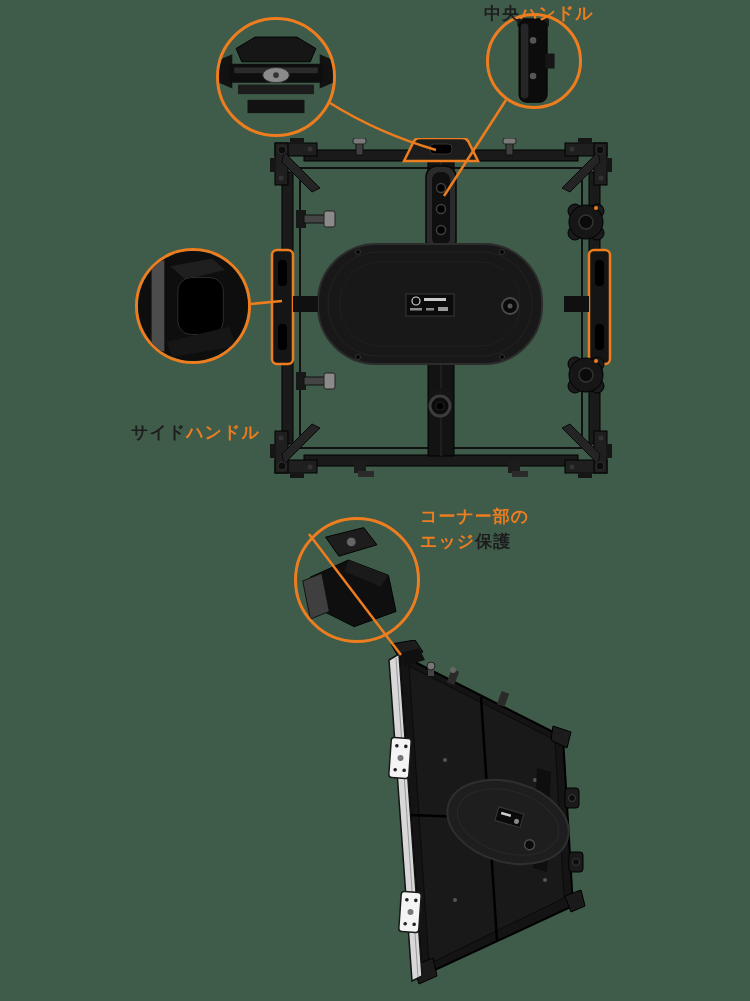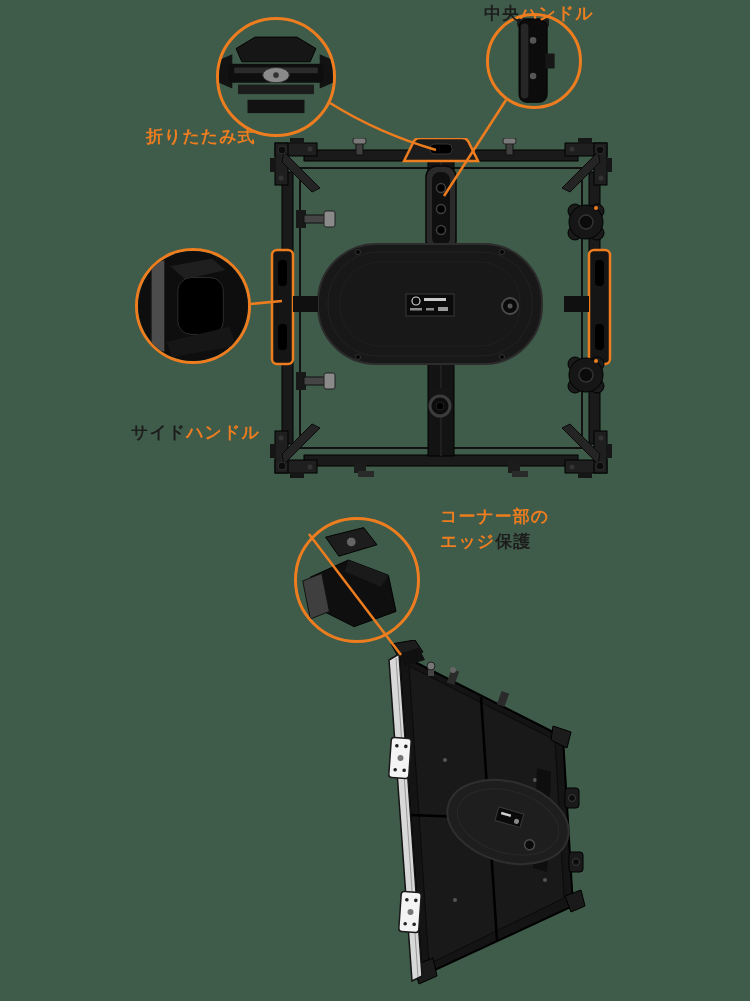--- a/index.html
+++ b/index.html
@@ -265,30 +265,27 @@
     <line x1="506" y1="100" x2="444" y2="196" stroke="#ed7d1f" stroke-width="2.5"></line>
     <line x1="250" y1="304" x2="282" y2="301" stroke="#ed7d1f" stroke-width="2.5"></line>
     <line x1="309" y1="534" x2="401" y2="655" stroke="#ed7d1f" stroke-width="2.5"></line>
   </svg>
 
   <div class="label" style="left:484px; top:1px;">
     <span class="t-dark">中央</span><span class="t-accent">ハンドル</span>
   </div>
 
   <div class="label" style="left:146px; top:124px;">
-    <div>
-      <span class="t-accent">折りたたみ式</span>
-    </div>
   </div>
 
   <div class="label" style="left:131px; top:372px;margin-top:48px;">
     <span class="t-dark">サイド</span><span class="t-accent">ハンドル</span>
   </div>
 
-  <div class="label" style="left:440px; top:504px;">
+  <div class="label" style="left:420px; top:504px;">
     <div>
       <span class="t-accent">コーナー部の</span>
     </div>
     <div>
       <span class="t-accent">エッジ</span><span class="t-dark">保護</span>
     </div>
   </div>
 
 </div>
 

